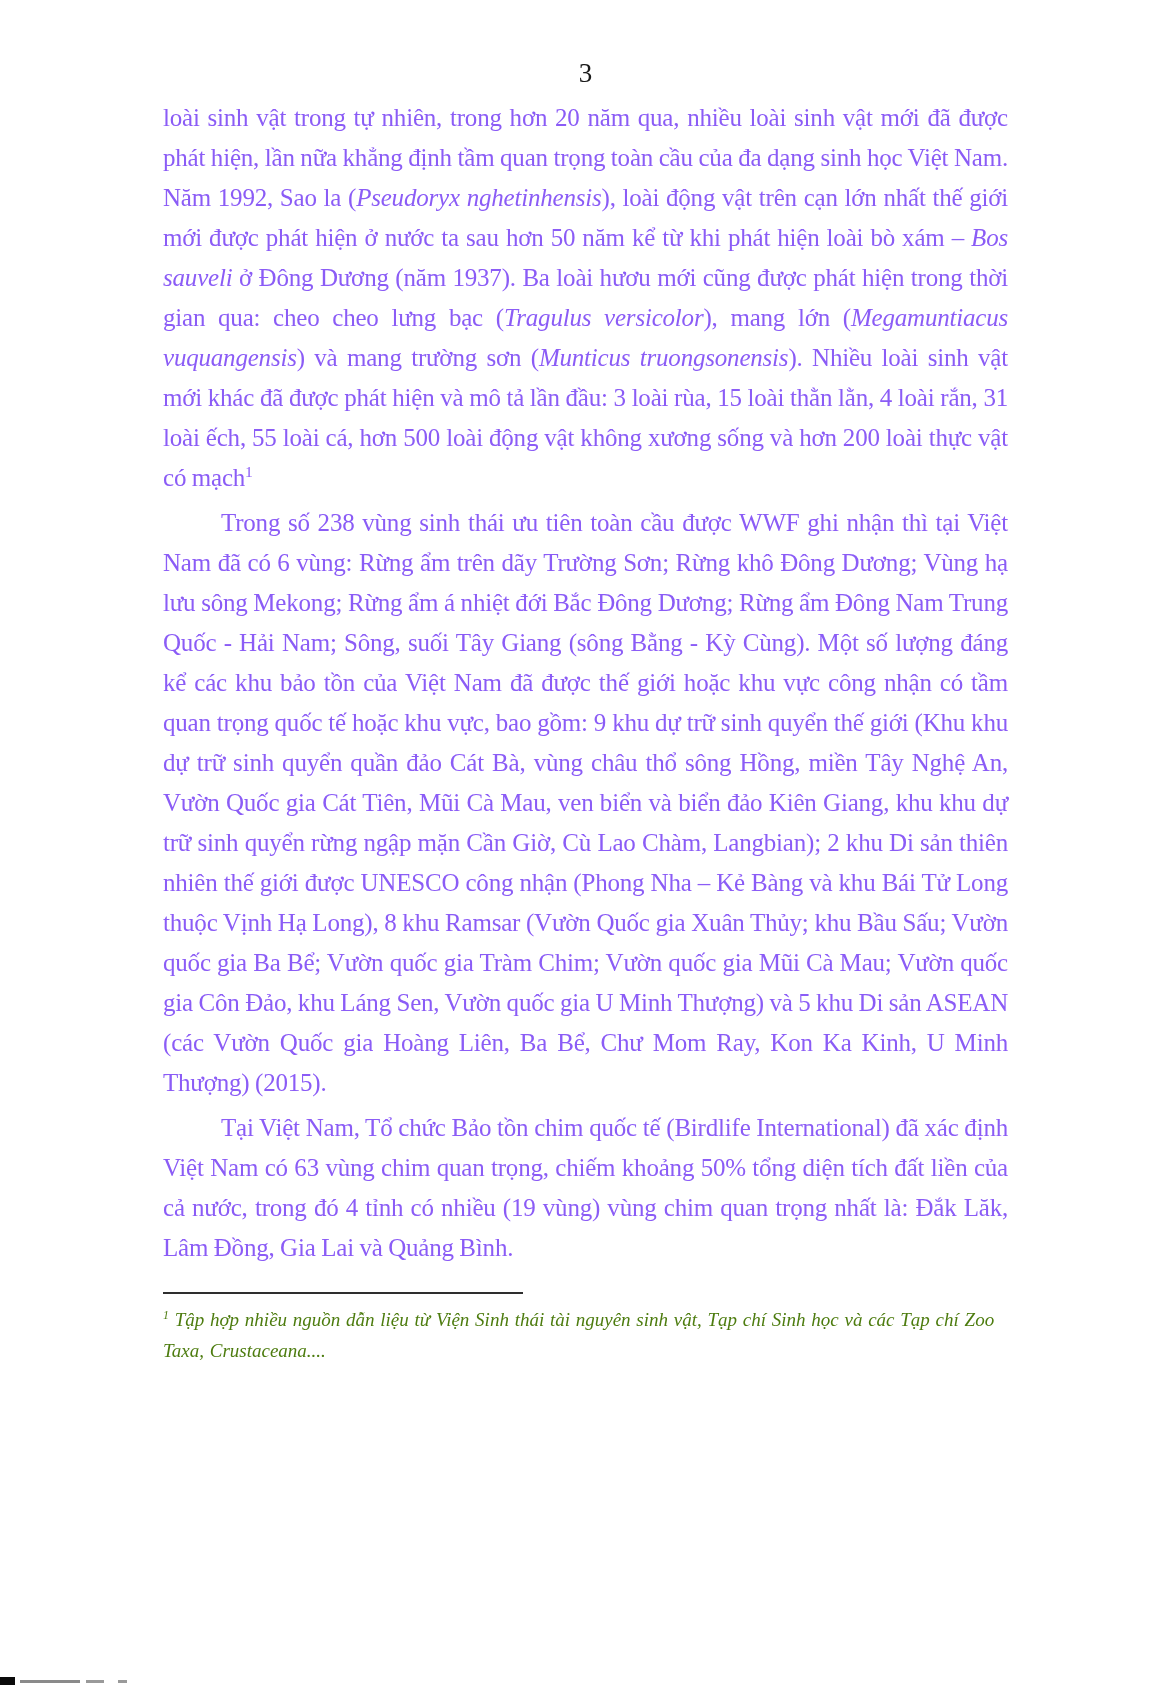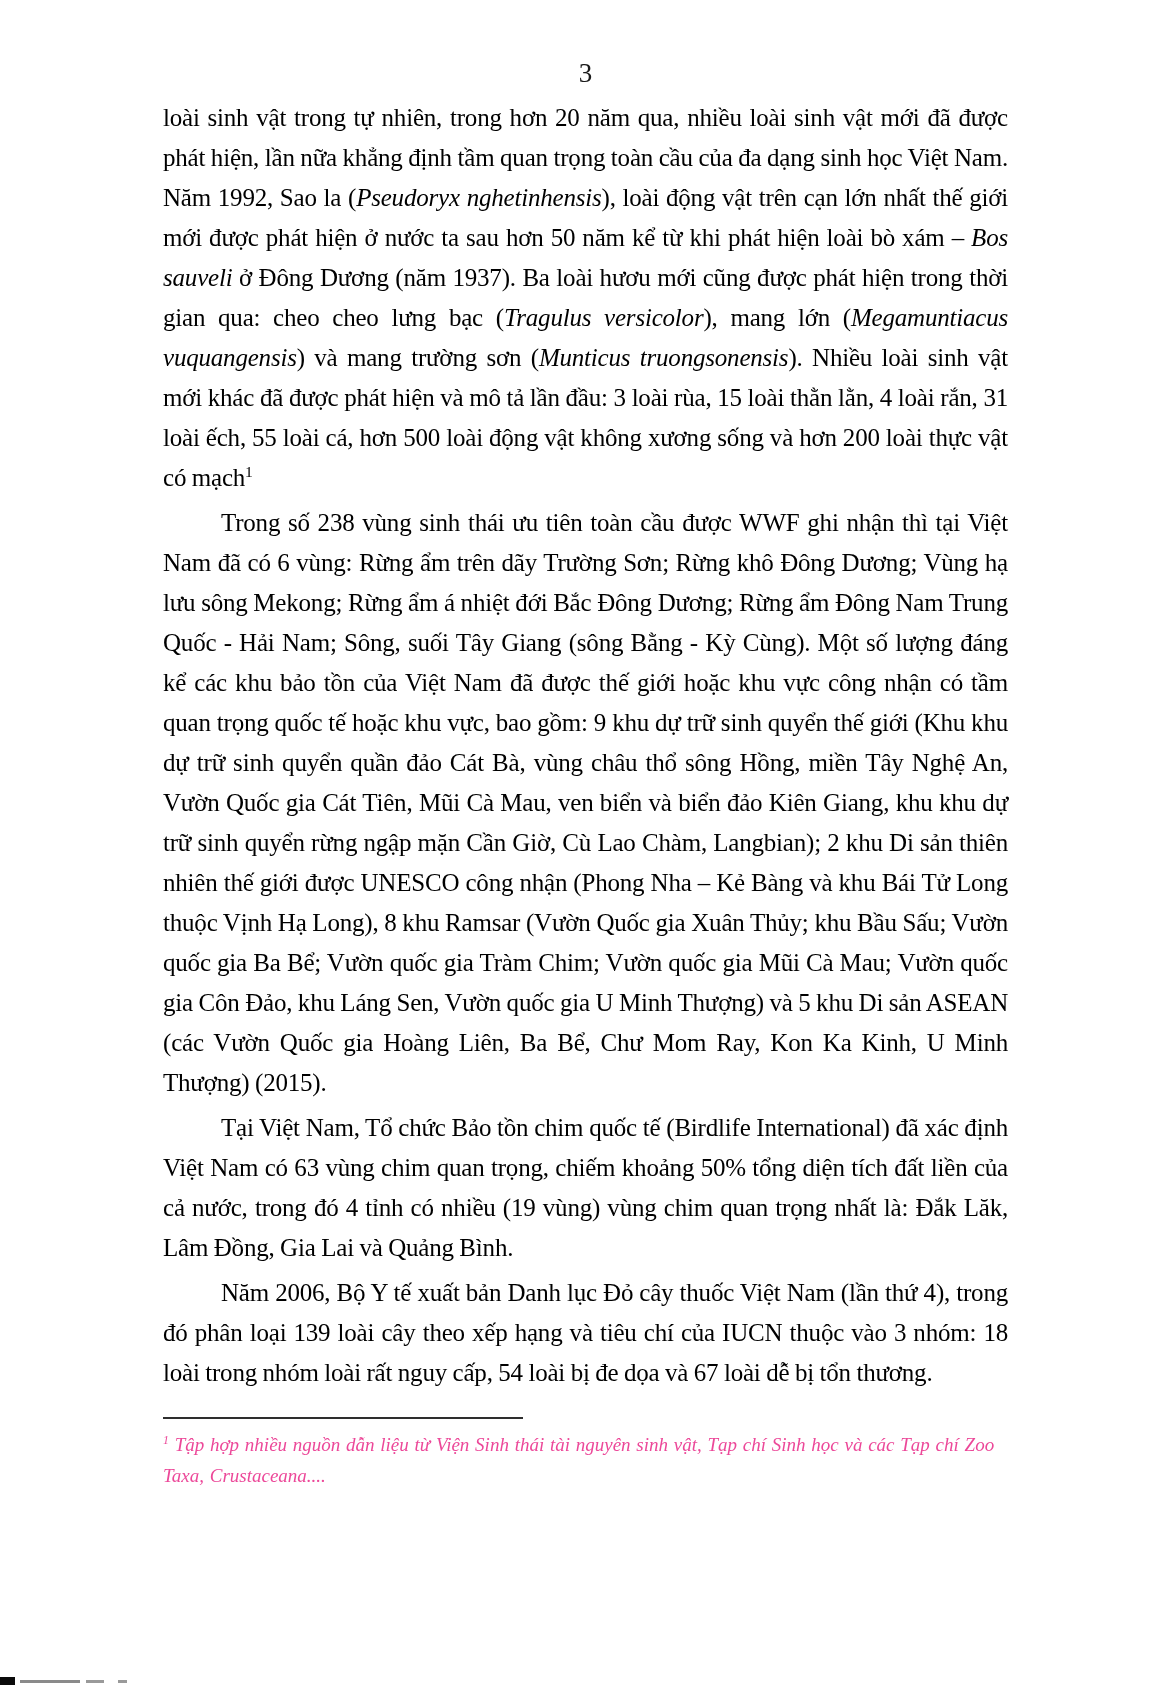--- a/index.html
+++ b/index.html
@@ -28,21 +28,21 @@
     left:163px;
     width:845px;
   }
   p.body-par{
     margin:0 0 5px 0;
     font-size:25px;
     line-height:40px;
     text-align:justify;
     letter-spacing:-0.2px;
     word-spacing:-0.5px;
-    color:#000000;
+    color:#8b5cf6;
   }
   p.body-par.indent{ text-indent:58px; }
   .italic{ font-style:italic; }
   sup.fn-ref{
     font-size:0.62em;
     vertical-align:super;
     line-height:0;
   }
   .footnote{
     margin-top:24px;
@@ -50,21 +50,21 @@
   .footnote-rule{
     width:360px;
     height:0;
     border-top:2px solid #2e2e2e;
     margin:0 0 10px 0;
   }
   .footnote-text{
     font-size:19px;
     font-style:italic;
     line-height:31px;
-    color:#ec4899;
+    color:#4d7c0f;
     text-align:left;
     letter-spacing:0;
     word-spacing:1px;
   }
   .footnote-text sup{ font-size:0.62em; vertical-align:super; line-height:0; }
   .scan-artifact{
     position:absolute;
     left:0;
     bottom:2px;
     height:8px;
@@ -82,21 +82,20 @@
 <div class="page">
 
   <div class="page-number">3</div>
 
   <div class="content">
 
     <div>
         <p class="body-par"><span>loài sinh vật trong tự nhiên, trong hơn 20 năm qua, nhiều loài sinh vật mới đã được phát hiện, lần nữa khẳng định tầm quan trọng toàn cầu của đa dạng sinh học Việt Nam. Năm 1992, Sao la (</span><span class="italic">Pseudoryx nghetinhensis</span><span>), loài động vật trên cạn lớn nhất thế giới mới được phát hiện ở nước ta sau hơn 50 năm kể từ khi phát hiện loài bò xám – </span><span class="italic">Bos sauveli</span><span> ở Đông Dương (năm 1937). Ba loài hươu mới cũng được phát hiện trong thời gian qua: cheo cheo lưng bạc (</span><span class="italic">Tragulus versicolor</span><span>), mang lớn (</span><span class="italic">Megamuntiacus vuquangensis</span><span>) và mang trường sơn (</span><span class="italic">Munticus truongsonensis</span><span>). Nhiều loài sinh vật mới khác đã được phát hiện và mô tả lần đầu: 3 loài rùa, 15 loài thằn lằn, 4 loài rắn, 31 loài ếch, 55 loài cá, hơn 500 loài động vật không xương sống và hơn 200 loài thực vật có mạch</span><sup class="fn-ref">1</sup></p>
         <p class="body-par indent"><span>Trong số 238 vùng sinh thái ưu tiên toàn cầu được WWF ghi nhận thì tại Việt Nam đã có 6 vùng: Rừng ẩm trên dãy Trường Sơn; Rừng khô Đông Dương; Vùng hạ lưu sông Mekong; Rừng ẩm á nhiệt đới Bắc Đông Dương; Rừng ẩm Đông Nam Trung Quốc - Hải Nam; Sông, suối Tây Giang (sông Bằng - Kỳ Cùng). Một số lượng đáng kể các khu bảo tồn của Việt Nam đã được thế giới hoặc khu vực công nhận có tầm quan trọng quốc tế hoặc khu vực, bao gồm: 9 khu dự trữ sinh quyển thế giới (Khu khu dự trữ sinh quyển quần đảo Cát Bà, vùng châu thổ sông Hồng, miền Tây Nghệ An, Vườn Quốc gia Cát Tiên, Mũi Cà Mau, ven biển và biển đảo Kiên Giang, khu khu dự trữ sinh quyển rừng ngập mặn Cần Giờ, Cù Lao Chàm, Langbian); 2 khu Di sản thiên nhiên thế giới được UNESCO công nhận (Phong Nha – Kẻ Bàng và khu Bái Tử Long thuộc Vịnh Hạ Long), 8 khu Ramsar (Vườn Quốc gia Xuân Thủy; khu Bầu Sấu; Vườn quốc gia Ba Bể; Vườn quốc gia Tràm Chim; Vườn quốc gia Mũi Cà Mau; Vườn quốc gia Côn Đảo, khu Láng Sen, Vườn quốc gia U Minh Thượng) và 5 khu Di sản ASEAN (các Vườn Quốc gia Hoàng Liên, Ba Bể, Chư Mom Ray, Kon Ka Kinh, U Minh Thượng) (2015).</span></p>
         <p class="body-par indent"><span>Tại Việt Nam, Tổ chức Bảo tồn chim quốc tế (Birdlife International) đã xác định Việt Nam có 63 vùng chim quan trọng, chiếm khoảng 50% tổng diện tích đất liền của cả nước, trong đó 4 tỉnh có nhiều (19 vùng) vùng chim quan trọng nhất là: Đắk Lăk, Lâm Đồng, Gia Lai và Quảng Bình.</span></p>
-        <p class="body-par indent"><span>Năm 2006, Bộ Y tế xuất bản Danh lục Đỏ cây thuốc Việt Nam (lần thứ 4), trong đó phân loại 139 loài cây theo xếp hạng và tiêu chí của IUCN thuộc vào 3 nhóm: 18 loài trong nhóm loài rất nguy cấp, 54 loài bị đe dọa và 67 loài dễ bị tổn thương.</span></p>
       </div>
 
     <div class="footnote">
       <div class="footnote-rule"></div>
       <div class="footnote-text">
         <sup>1</sup><span> Tập hợp nhiều nguồn dẫn liệu từ Viện Sinh thái tài nguyên sinh vật, Tạp chí Sinh học và các Tạp chí Zoo Taxa, Crustaceana....</span>
       </div>
     </div>
 
   </div>

